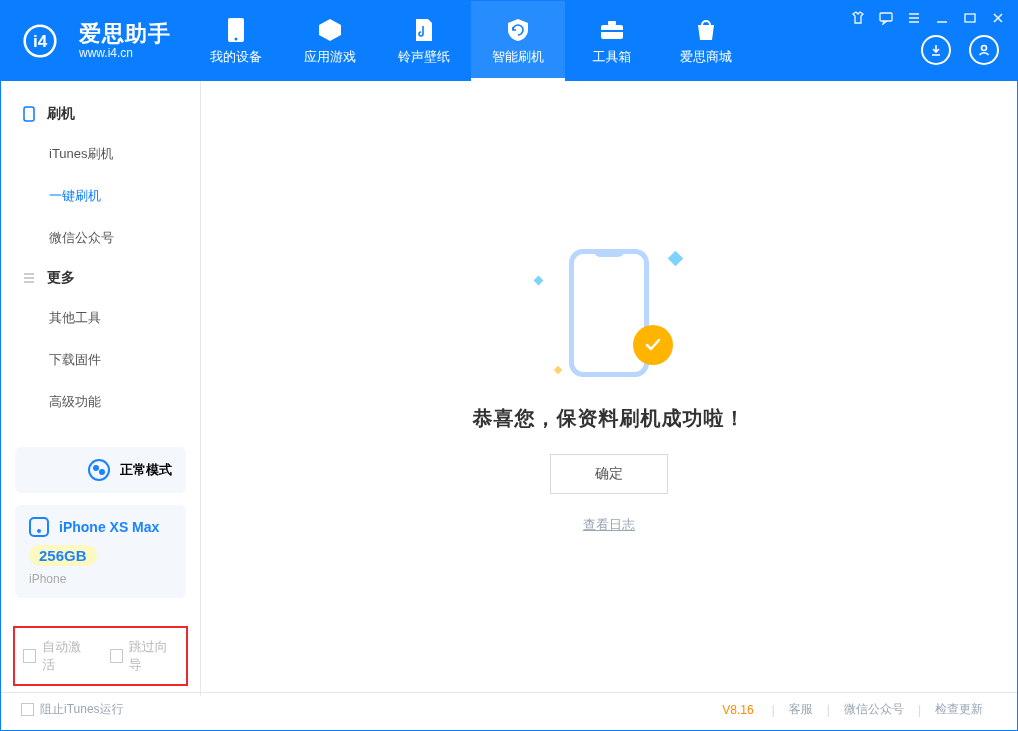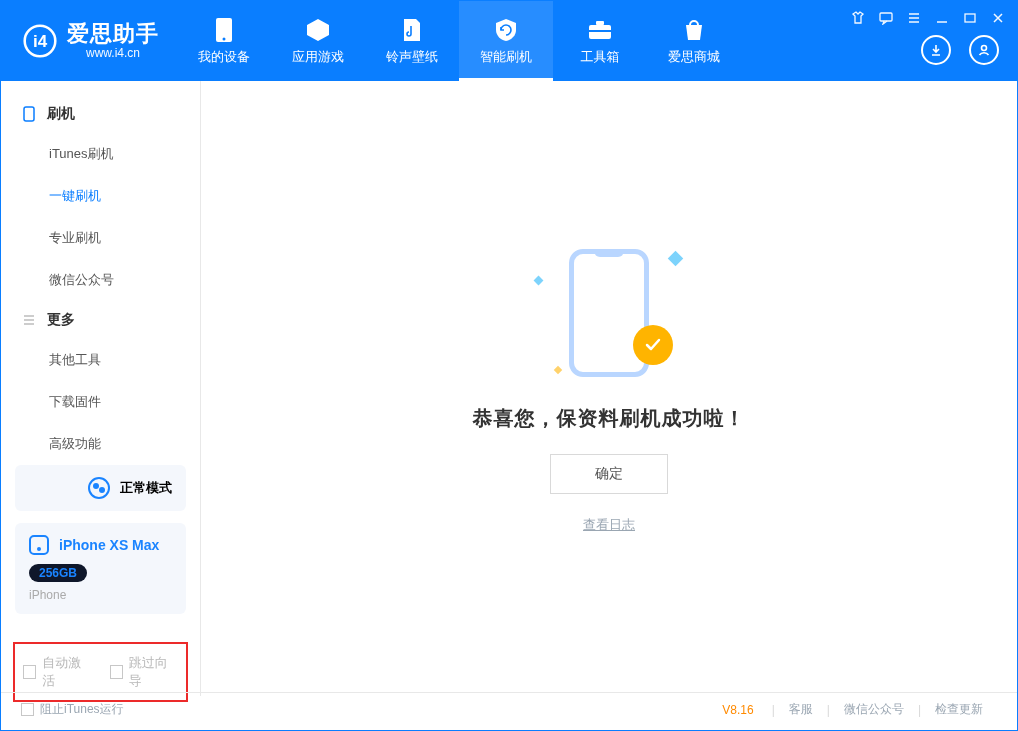--- a/index.html
+++ b/index.html
@@ -1,20 +1,20 @@
 <!DOCTYPE html>
 <html><head>
 <meta charset="utf-8">
 <style>
   * { margin: 0; padding: 0; box-sizing: border-box; font-family: "Microsoft YaHei", Arial, sans-serif; }
   body { background: #fff; width: 1018px; height: 731px; border: 1px solid #0a7eff; overflow: hidden; position: relative; }
 
   
   .header { background: #0a7eff; height: 80px; display: flex; align-items: stretch; color: #fff; }
-  .logo-area { display: flex; align-items: center; padding: 0 18px 0 22px; gap: 10px; text-align: center; }
+  .logo-area { display: flex; align-items: center; padding: 0 18px 0 22px; gap: 22px; }
   .logo-icon { width: 34px; height: 34px; position: relative; }
   .logo-icon svg { width: 100%; height: 100%; }
   .logo-text { display: flex; flex-direction: column; line-height: 1.15; }
   .logo-title { font-size: 22px; font-weight: 600; letter-spacing: 1px; }
   .logo-sub   { font-size: 12px; opacity: .95; }
 
   .nav { display: flex; align-items: stretch; flex: 1; }
   .nav-item { width: 94px; display: flex; flex-direction: column; align-items: center; justify-content: center; gap: 4px; cursor: pointer; font-size: 13px; position: relative; }
   .nav-item .nicon { width: 28px; height: 28px; display: flex; align-items: center; justify-content: center; }
   .nav-item.active { background: rgba(255,255,255,0.12); }
@@ -42,21 +42,21 @@
   .mode-card, .device-card { background:#f4f7fc; border-radius:6px; padding:12px 14px; margin-bottom:12px; }
   .mode-card { display:flex; align-items:center; gap:10px; font-size:13px; font-weight:600; color:#000000;justify-content:flex-end; }
   .mode-card .mcirc { width:22px; height:22px; border-radius:50%; border:2px solid #1a84ff; position:relative; }
   .mode-card .mcirc::before, .mode-card .mcirc::after { content:""; position:absolute; background:#1a84ff; border-radius:50%; }
   .mode-card .mcirc::before { width:6px; height:6px; left:3px; top:4px; }
   .mode-card .mcirc::after  { width:6px; height:6px; right:3px; bottom:4px; }
 
   .device-card .dtop { display:flex; align-items:center; gap:10px; font-size:14px; font-weight:700; color:#1a84ff; margin-bottom:8px;}
   .dicon { width:20px; height:20px; border:2px solid #1a84ff; border-radius:5px; position:relative; }
   .dicon::after { content:""; position:absolute; bottom:2px; left:50%; transform:translateX(-50%); width:4px; height:4px; border-radius:50%; background:#1a84ff; }
-  .cap-badge { display:inline-block; background:#0f172a; color:#1a84ff; font-size:12px; padding:2px 10px; border-radius:10px; font-weight:600; }
+  .cap-badge { display:inline-block; background:#fef9c3; color:#1a84ff; font-size:15px; padding:2px 10px; border-radius:10px; font-weight:600; }
   .dsub { font-size:12px; color:#aaa; margin-top:6px; }
 
   .opts-row { border:2px solid #ec2a2a; margin: 16px 12px 10px; padding: 10px 8px; display:flex; gap:18px; }
   .chk { display:flex; align-items:center; gap:6px; font-size:13px; color:#b9b9b9; cursor:pointer; }
   .chk .box { width:14px; height:14px; border:1px solid #c7c7c7; background:#fff; }
 
   
   .main { flex:1; display:flex; flex-direction:column; align-items:center; justify-content:center; gap:22px; }
   .illus { position:relative; width:160px; height:140px; }
   .phone-body { position:absolute; left:50%; top:50%; transform:translate(-50%,-50%); width:80px; height:128px; border:5px solid #b9d6ff; border-radius:14px; background:#fff; }
@@ -210,21 +210,20 @@
       <div class="section-head">
         <span class="sicon">
             <svg width="14" height="16" viewBox="0 0 14 16">
               <rect x="2" y="1" width="10" height="14" rx="2" fill="none" stroke="#0a7eff" stroke-width="1.5"></rect>
             </svg>
           </span>
         <span>刷机</span>
       </div>
       <div class="side-item">iTunes刷机</div>
       <div class="side-item active">一键刷机</div>
-      <div class="side-item">专业刷机</div>
       <div class="side-item">微信公众号</div>
 
       <div class="section-head more">
         <span class="sicon">
             <svg width="14" height="14" viewBox="0 0 14 14">
               <path d="M2 3 H12 M2 7 H12 M2 11 H12" stroke="#bdbdbd" stroke-width="1.5"></path>
             </svg>
           </span>
         <span>更多</span>
       </div>

